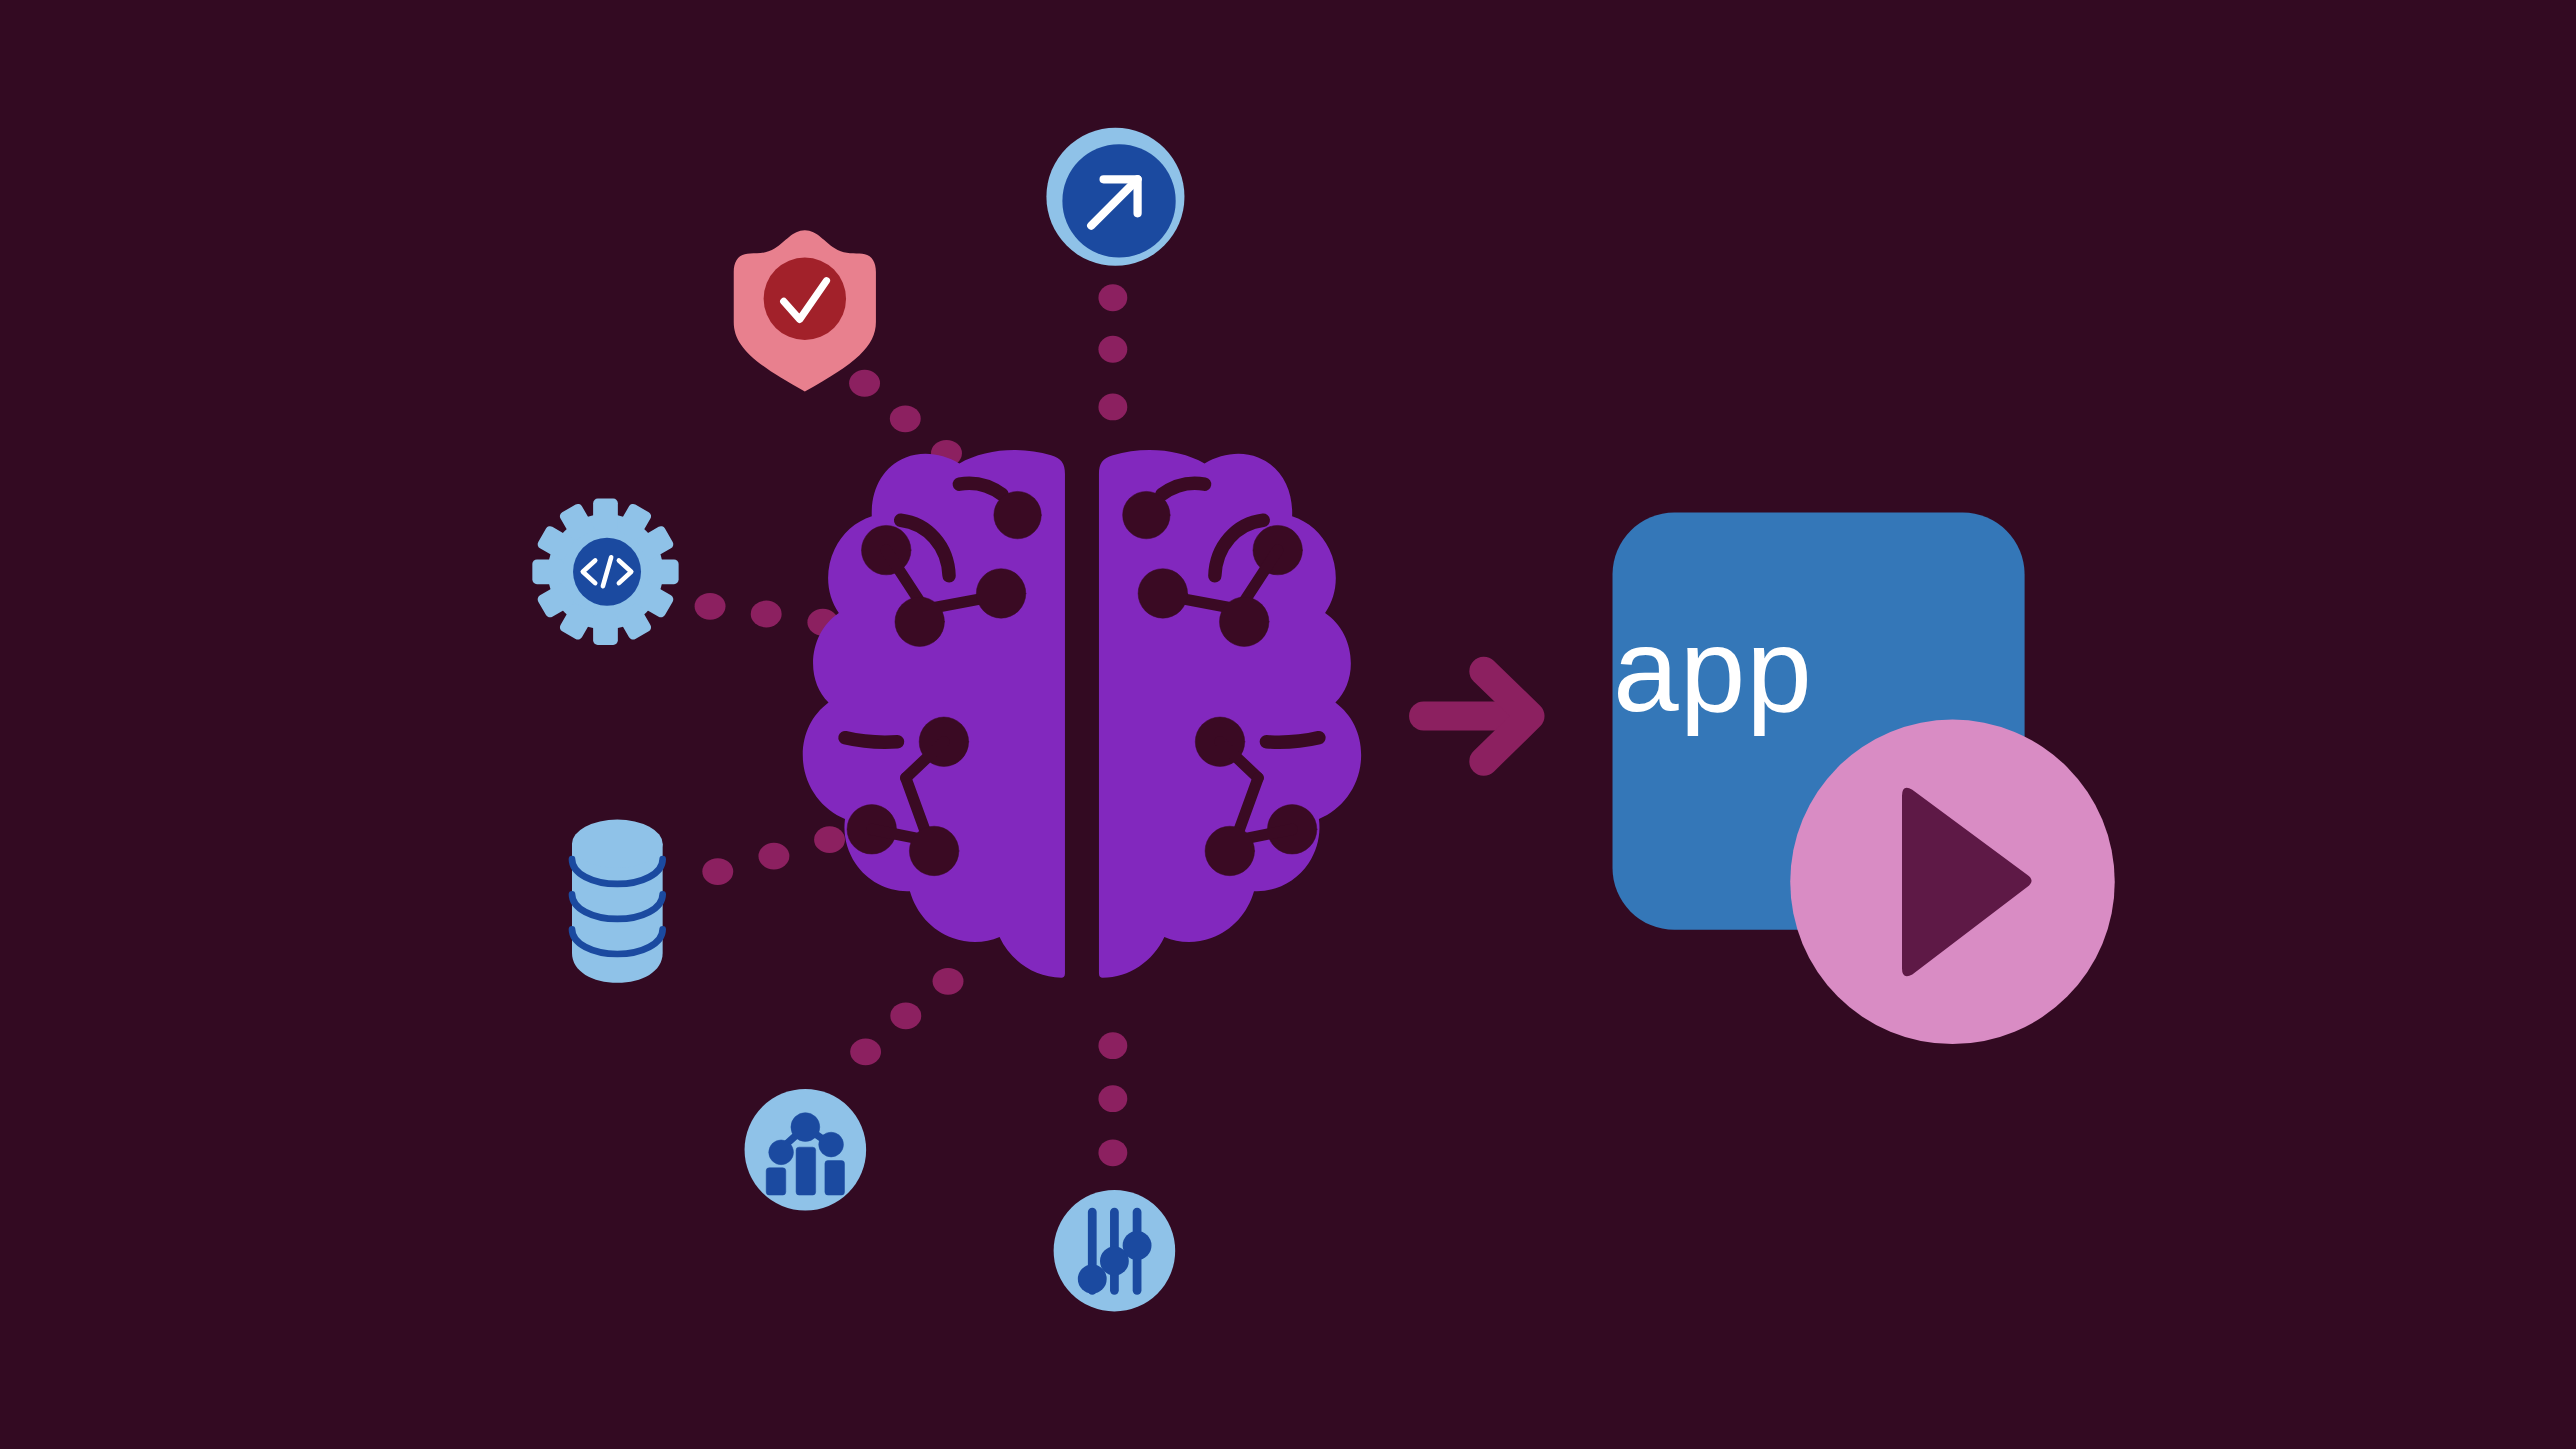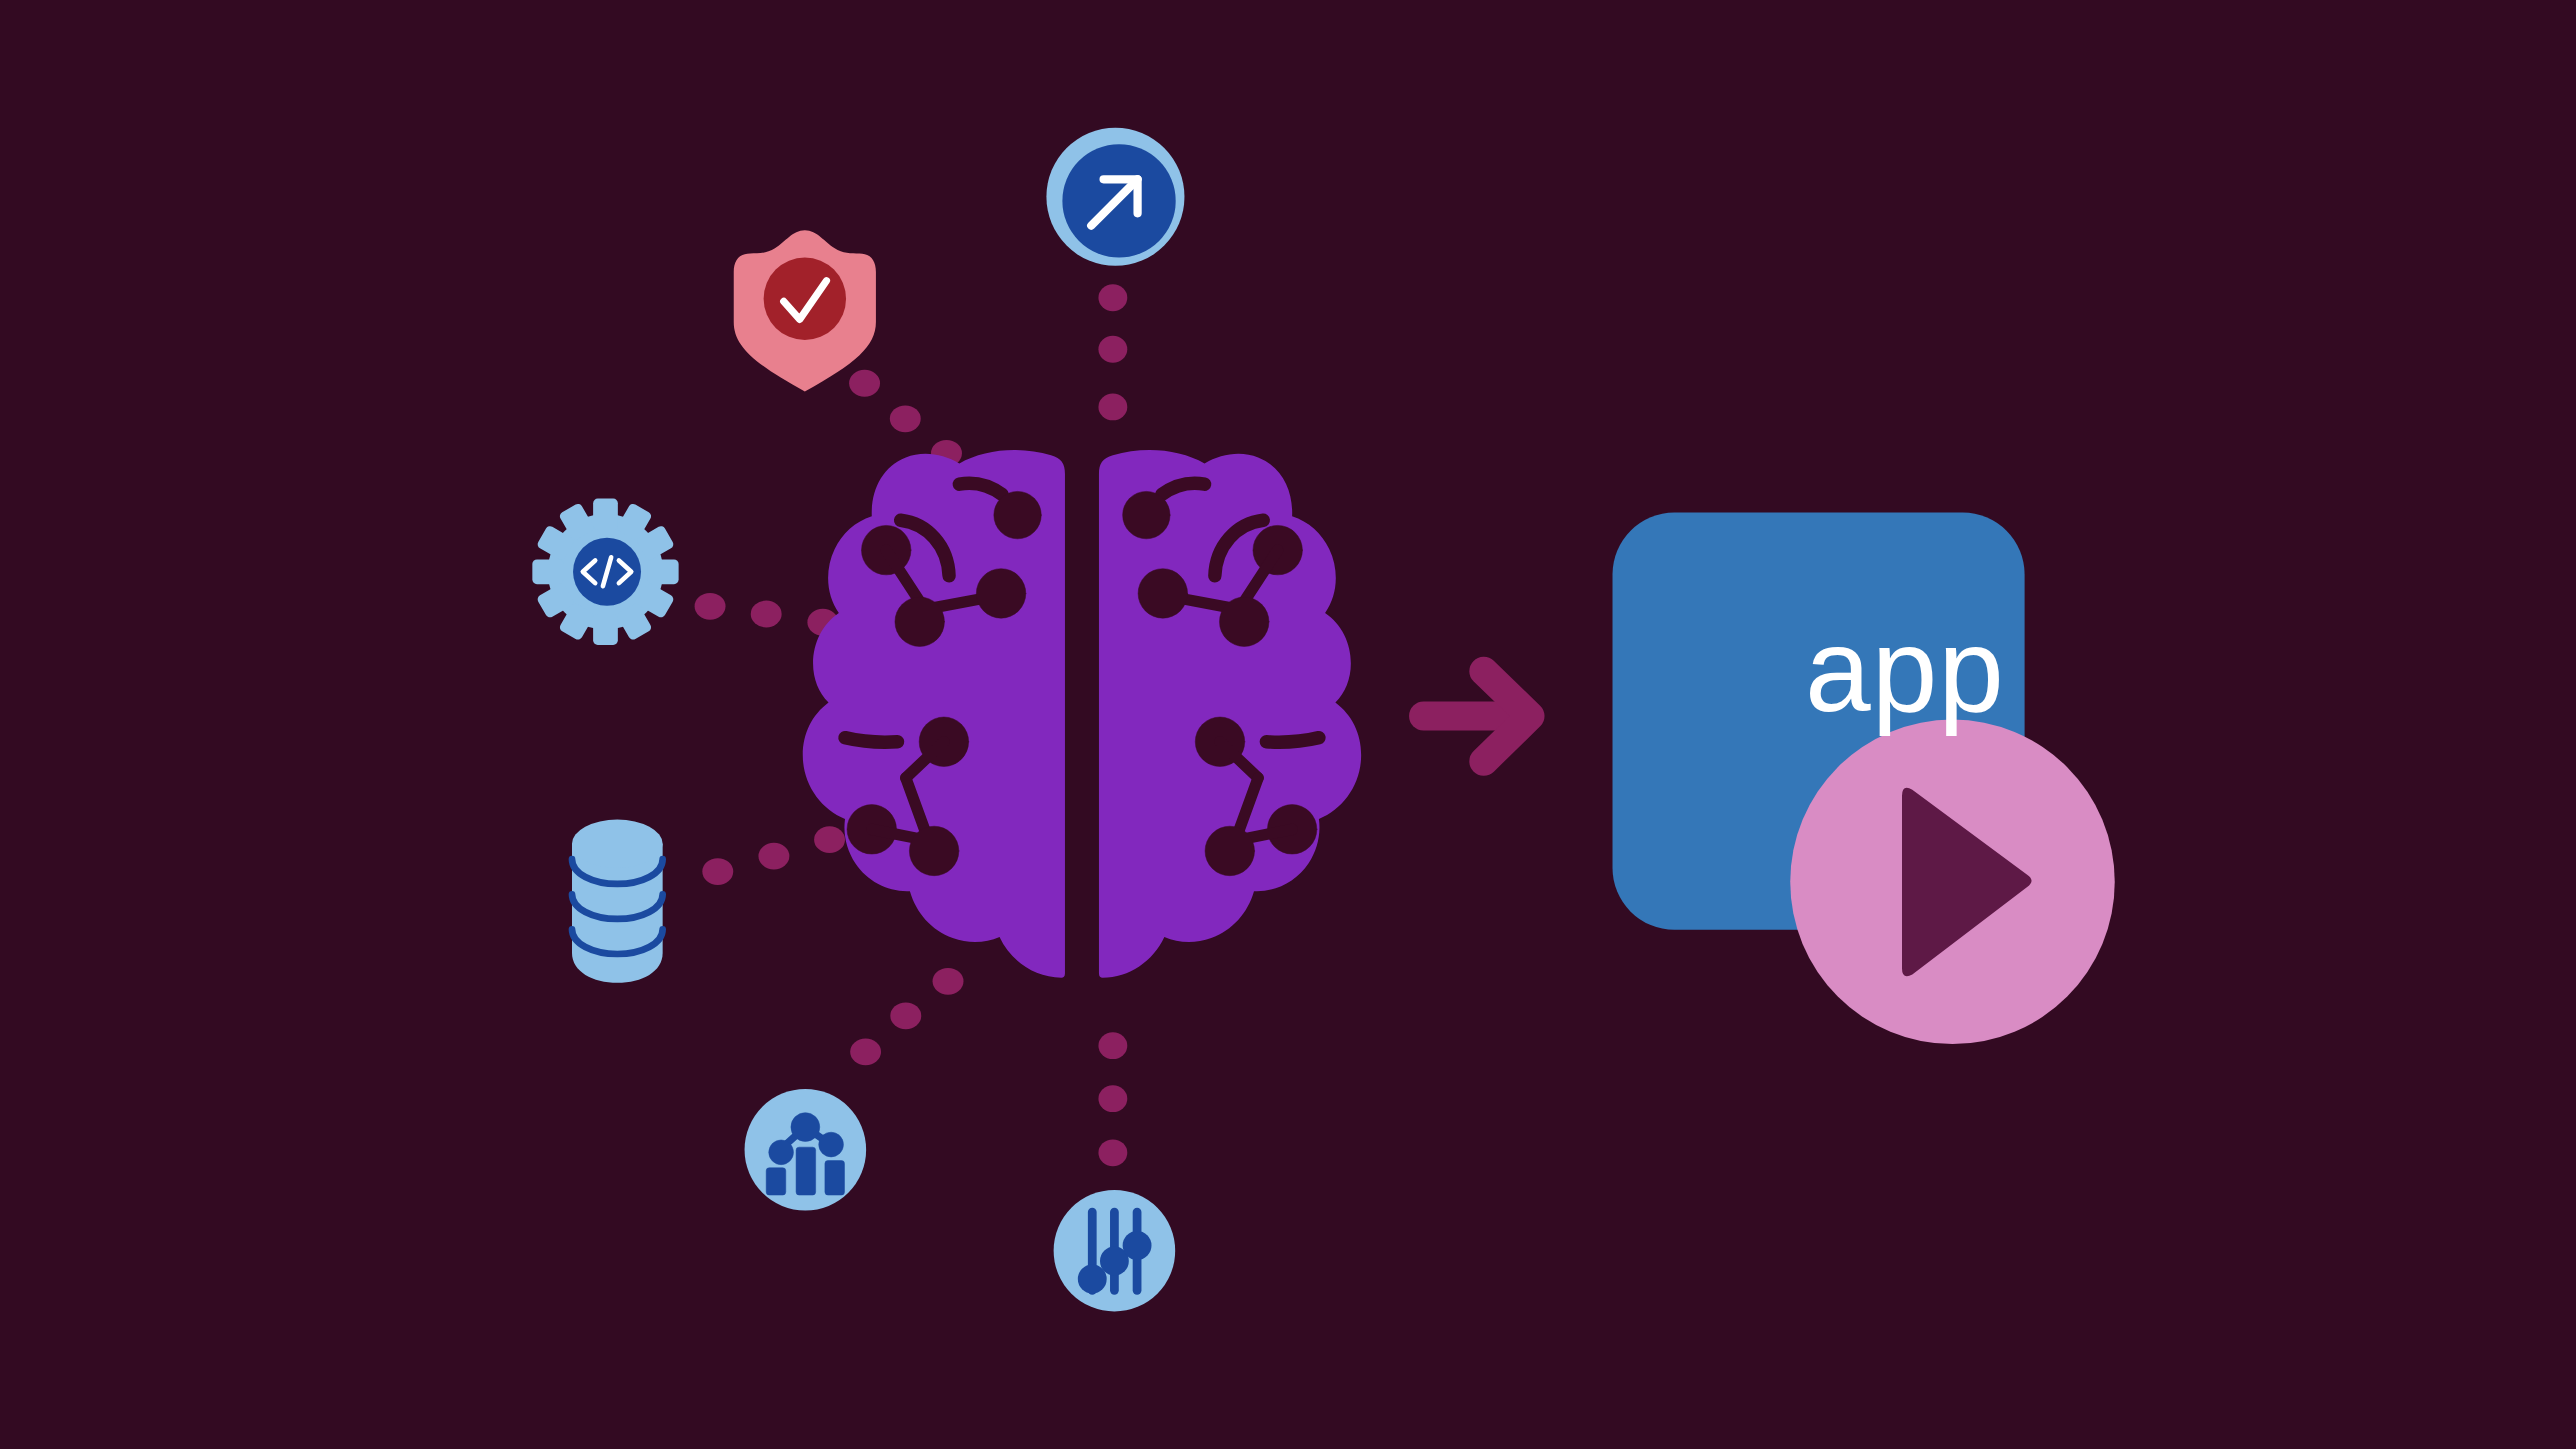--- a/index.html
+++ b/index.html
@@ -23,21 +23,21 @@
     top: 0;
     width: 2576px;
     height: 1449px;
     display: block;
   }
   .app-label {
     position: absolute;
     left: 1613px;
     top: 611px;
     width: 392px;
-    text-align: right;
+    text-align: left;
     color: #ffffff;
     font-family: "Liberation Sans", sans-serif;
     font-size: 118px;
     line-height: 118px;
     font-weight: 400;
     letter-spacing: 1px;
     user-select: none;
   }
 </style>
 </head>

